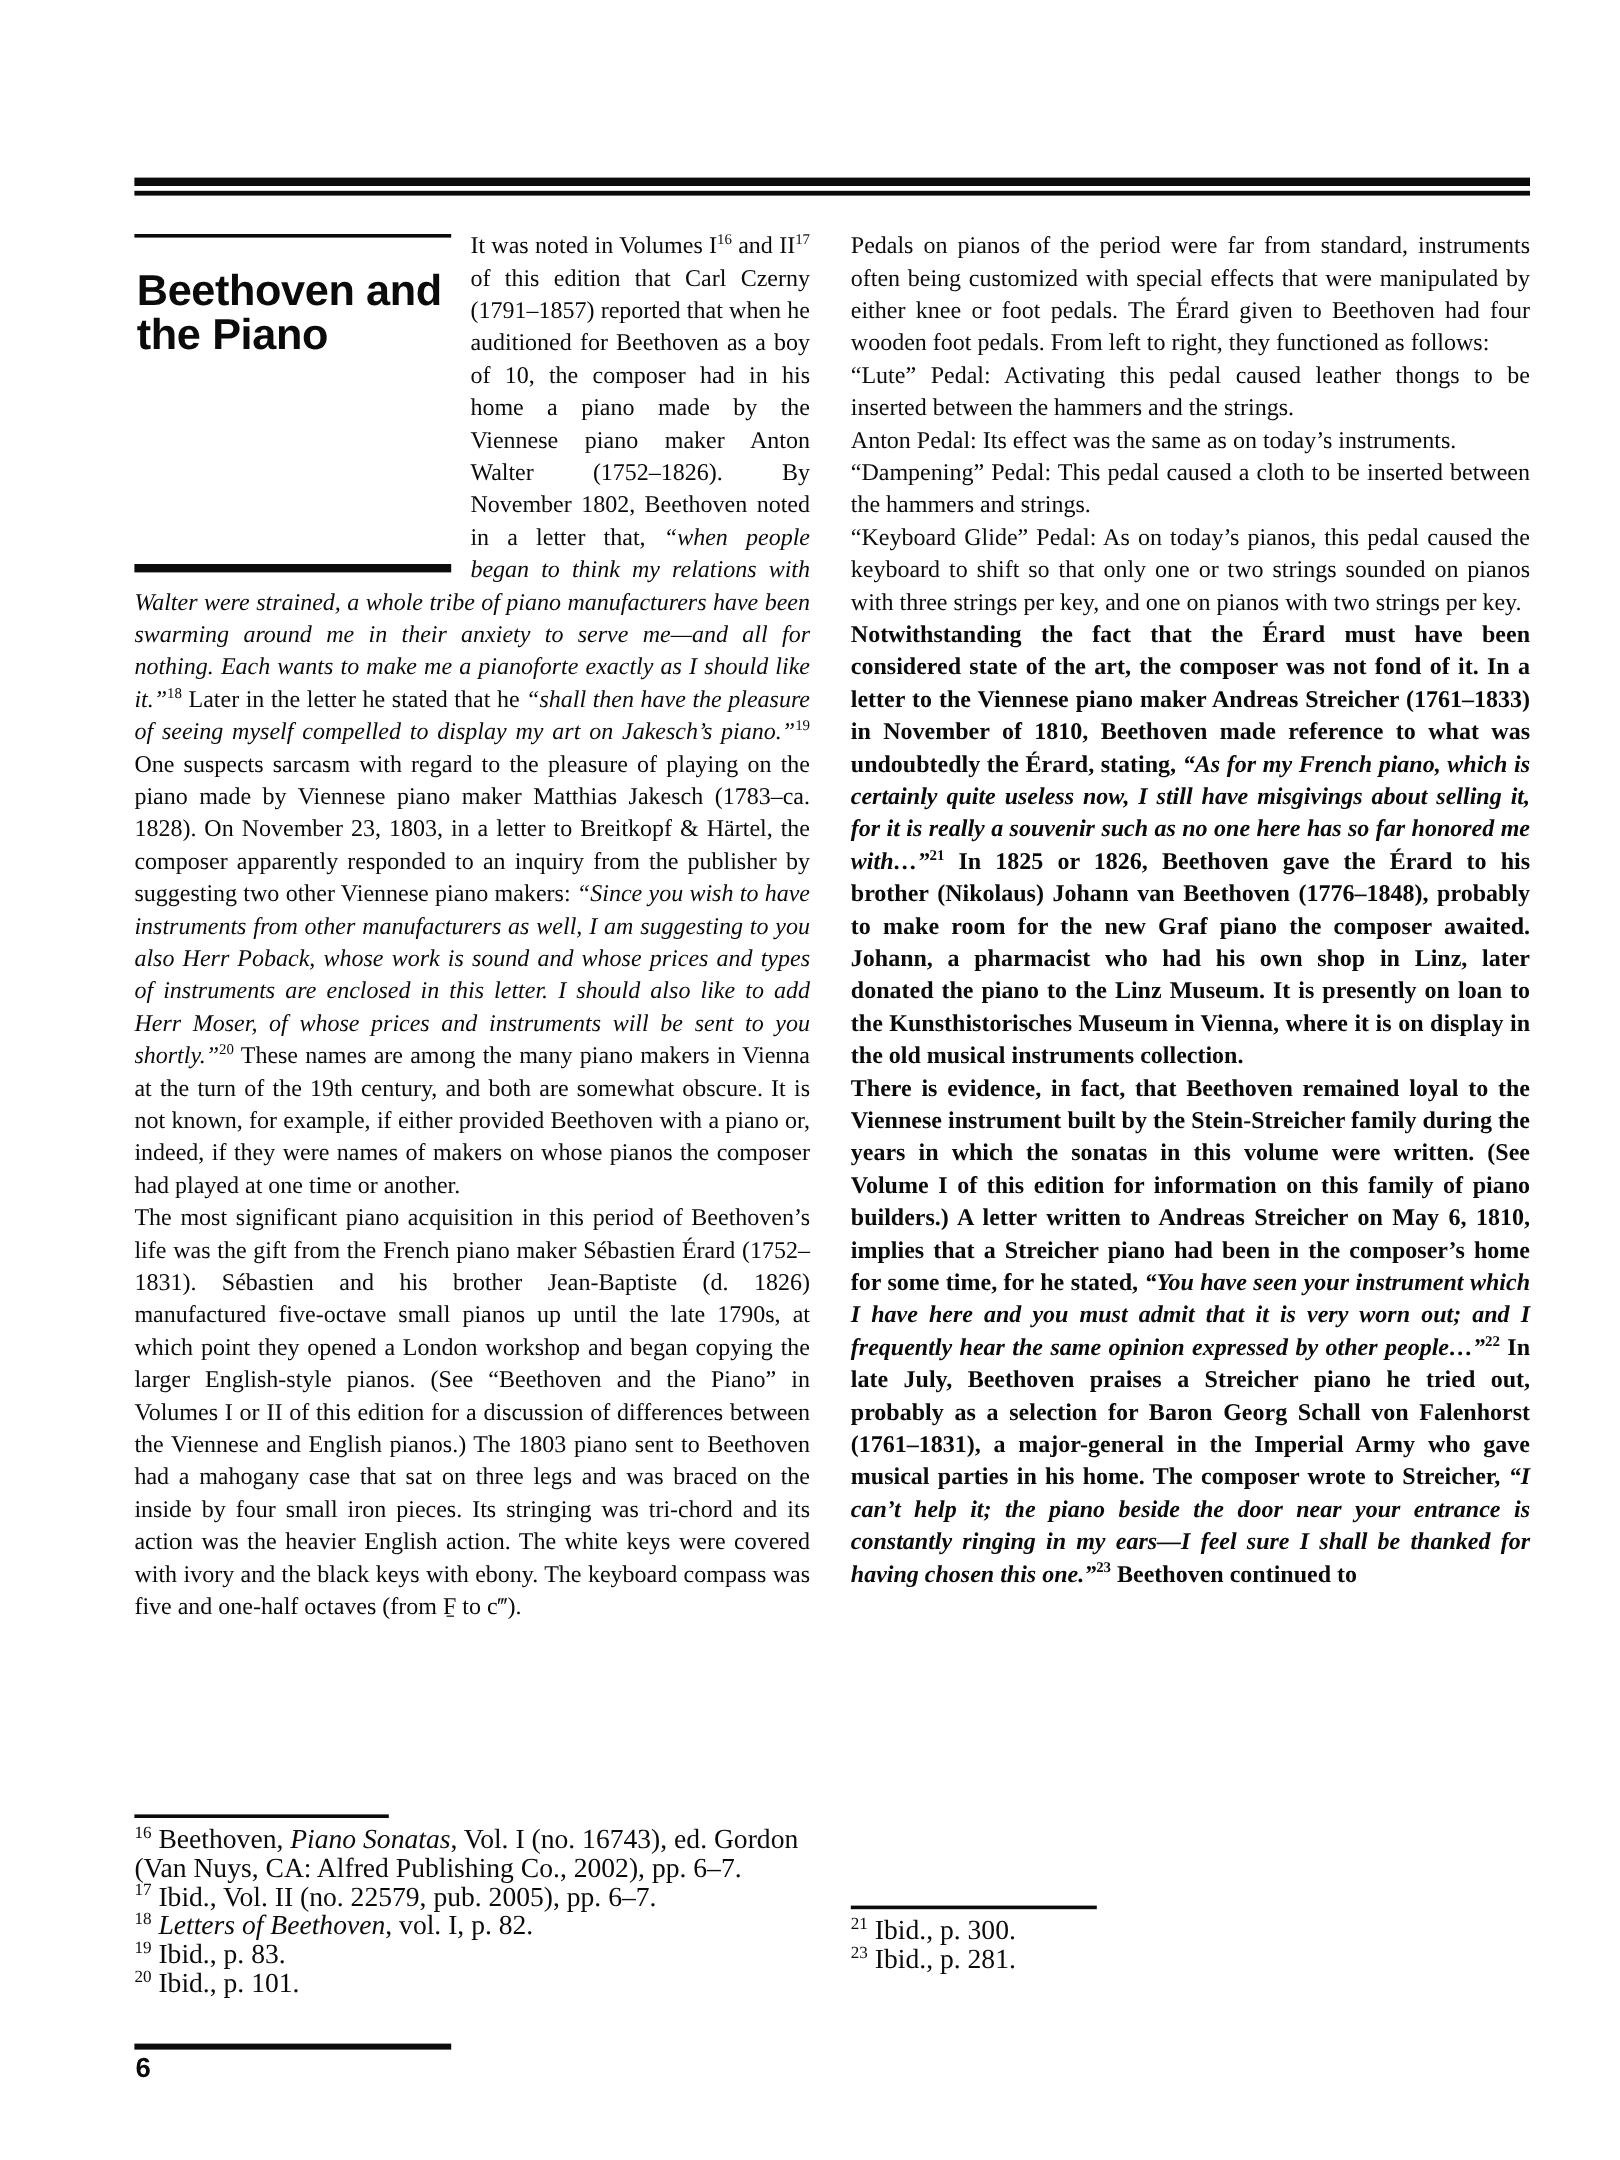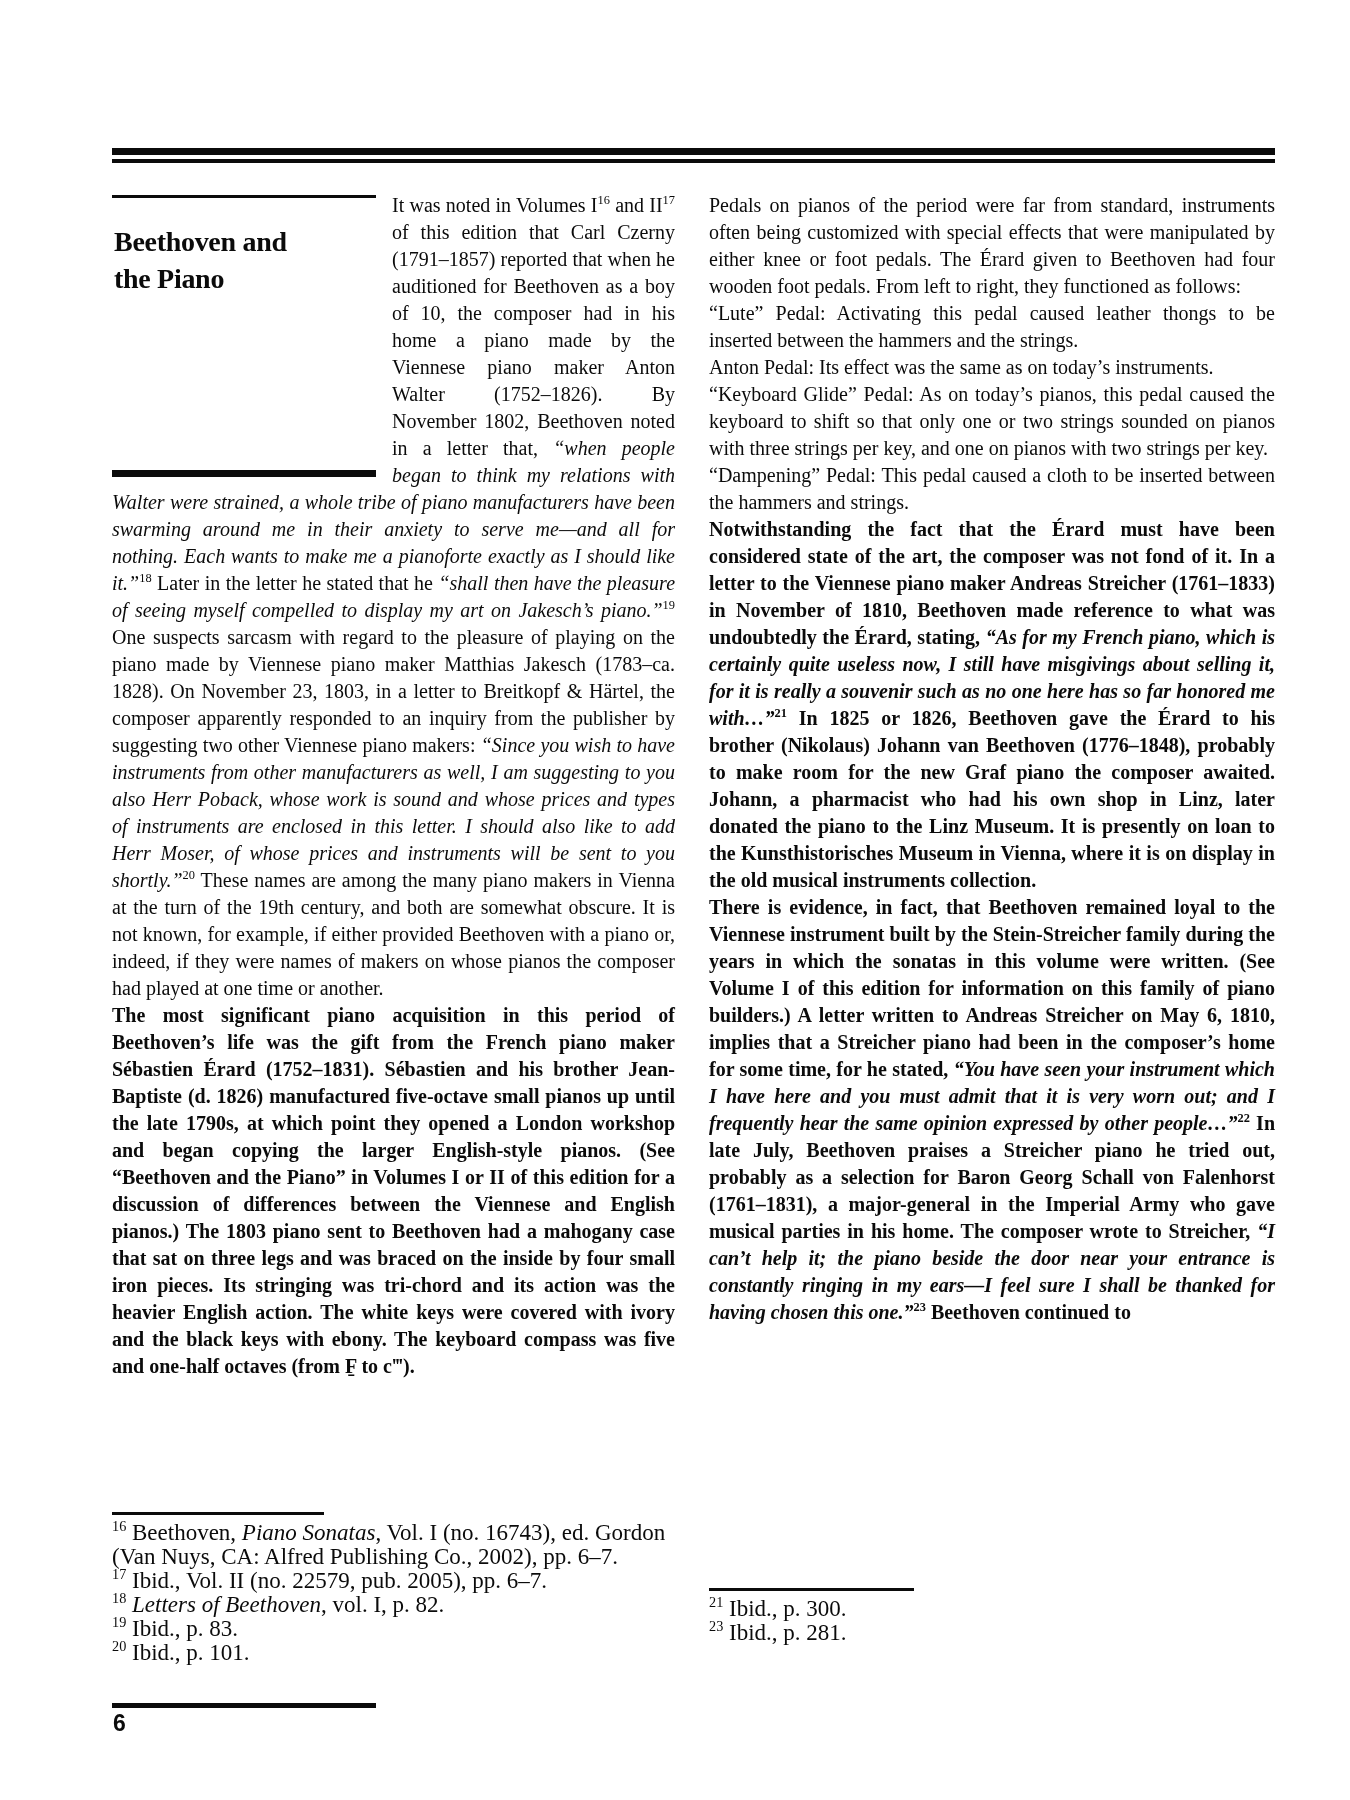--- a/index.html
+++ b/index.html
@@ -20,29 +20,29 @@
   .col-right{left:709px;width:566px;}
 
   .title-box{
     float:left;width:280px;height:282px;margin:3px 0 0 0;
     position:relative;
   }
   .title-rule-top{width:264px;height:3px;background:#0b0b0b;}
   .title-rule-bottom{position:absolute;left:0;bottom:0;width:264px;height:7px;background:#0b0b0b;}
   .page-title{
     margin:25px 0 0 2px;
-    font-family:Liberation Serif, serif;
+    font-family:Liberation Sans, sans-serif;
     font-weight:bold;
-    font-size:28px;line-height:37px;
+    font-size:36px;line-height:37px;
     letter-spacing:-0.3px;
     text-align:left;
   }
 
   p.body-para{margin:0;}
-  .para-gap{margin-top:19px;font-weight:bold;}
+  .para-gap{margin-top:19px;}
   .gap-large{margin-top:20px;font-weight:bold;}
   .pedal-item{margin-top:13px;}
   .pedal-label{font-weight:normal;}
 
   .i{font-style:italic;}
   sup.fnref{font-size:0.62em;line-height:0;vertical-align:super;letter-spacing:0;}
 
   .footnotes{position:absolute;font-size:23px;line-height:24px;text-align:left;}
   .footnotes-left{left:112px;top:1512px;width:563px;}
   .footnotes-right{left:709px;top:1588px;width:566px;}
@@ -73,22 +73,22 @@
     </div>
     <p class="body-para"><span>It was noted in Volumes I</span><sup class="fnref">16</sup><span> and II</span><sup class="fnref">17</sup><span> of this edition that Carl Czerny (1791–1857) reported that when he auditioned for Beethoven as a boy of 10, the composer had in his home a piano made by the Viennese piano maker Anton Walter (1752–1826).  By November 1802, Beethoven noted in a letter that, </span><span class="i">“when people began to think my relations with Walter were strained, a whole tribe of piano manufacturers have been swarming around me in their anxiety to serve me—and all for nothing.  Each wants to make me a pianoforte exactly as I should like it.”</span><sup class="fnref">18</sup><span>  Later in the letter he stated that he </span><span class="i">“shall then have the pleasure of seeing myself compelled to display my art on Jakesch’s piano.”</span><sup class="fnref">19</sup><span>  One suspects sarcasm with regard to the pleasure of playing on the piano made by Viennese piano maker Matthias Jakesch (1783–ca. 1828).  On November 23, 1803, in a letter to Breitkopf &amp; Härtel, the composer apparently responded to an inquiry from the publisher by suggesting two other Viennese piano makers: </span><span class="i">“Since you wish to have instruments from other manufacturers as well, I am suggesting to you also Herr Poback, whose work is sound and whose prices and types of instruments are enclosed in this letter.  I should also like to add Herr Moser, of whose prices and instruments will be sent to you shortly.”</span><sup class="fnref">20</sup><span>  These names are among the many piano makers in Vienna at the turn of the 19th century, and both are somewhat obscure.  It is not known, for example, if either provided Beethoven with a piano or, indeed, if they were names of makers on whose pianos the composer had played at one time or another.</span></p>
     <p class="body-para para-gap"><span>The most significant piano acquisition in this period of Beethoven’s life was the gift from the French piano maker Sébastien Érard (1752–1831).  Sébastien and his brother Jean-Baptiste (d. 1826) manufactured five-octave small pianos up until the late 1790s, at which point they opened a London workshop and began copying the larger English-style pianos.  (See “Beethoven and the Piano” in Volumes I or II of this edition for a discussion of differences between the Viennese and English pianos.)  The 1803 piano sent to Beethoven had a mahogany case that sat on three legs and was braced on the inside by four small iron pieces.  Its stringing was tri-chord and its action was the heavier English action.  The white keys were covered with ivory and the black keys with ebony.  The keyboard compass was five and one-half octaves (from F̱ to c‴).</span></p>
   </div>
 
   <div class="col col-right">
     <p class="body-para"><span>Pedals on pianos of the period were far from standard, instruments often being customized with special effects that were manipulated by either knee or foot pedals.  The Érard given to Beethoven had four wooden foot pedals.  From left to right, they functioned as follows:</span></p>
     <div>
         <p class="body-para pedal-item"><span class="pedal-label">“Lute” Pedal:</span><span>  Activating this pedal caused leather thongs to be inserted between the hammers and the strings.</span></p>
         <p class="body-para pedal-item"><span class="pedal-label">Anton Pedal:</span><span>  Its effect was the same as on today’s instruments.</span></p>
+        <p class="body-para pedal-item"><span class="pedal-label">“Dampening” Pedal:</span><span>  This pedal caused a cloth to be inserted between the hammers and strings.</span></p>
         <p class="body-para pedal-item"><span class="pedal-label">“Keyboard Glide” Pedal:</span><span>  As on today’s pianos, this pedal caused the keyboard to shift so that only one or two strings sounded on pianos with three strings per key, and one on pianos with two strings per key.</span></p>
-        <p class="body-para pedal-item"><span class="pedal-label">“Dampening” Pedal:</span><span>  This pedal caused a cloth to be inserted between the hammers and strings.</span></p>
       </div>
     <p class="body-para gap-large"><span>Notwithstanding the fact that the Érard must have been considered state of the art, the composer was not fond of it.  In a letter to the Viennese piano maker Andreas Streicher (1761–1833) in November of 1810, Beethoven made reference to what was undoubtedly the Érard, stating, </span><span class="i">“As for my French piano, which is certainly quite useless now, I still have misgivings about selling it, for it is really a souvenir such as no one here has so far honored me with…”</span><sup class="fnref">21</sup><span>  In 1825 or 1826, Beethoven gave the Érard to his brother (Nikolaus) Johann van Beethoven (1776–1848), probably to make room for the new Graf piano the composer awaited.  Johann, a pharmacist who had his own shop in Linz, later donated the piano to the Linz Museum.  It is presently on loan to the Kunsthistorisches Museum in Vienna, where it is on display in the old musical instruments collection.</span></p>
     <p class="body-para gap-large"><span>There is evidence, in fact, that Beethoven remained loyal to the Viennese instrument built by the Stein-Streicher family during the years in which the sonatas in this volume were written.  (See Volume I of this edition for information on this family of piano builders.)  A letter written to Andreas Streicher on May 6, 1810, implies that a Streicher piano had been in the composer’s home for some time, for he stated, </span><span class="i">“You have seen your instrument which I have here and you must admit that it is very worn out; and I frequently hear the same opinion expressed by other people…”</span><sup class="fnref">22</sup><span>  In late July, Beethoven praises a Streicher piano he tried out, probably as a selection for Baron Georg Schall von Falenhorst (1761–1831), a major-general in the Imperial Army who gave musical parties in his home.  The composer wrote to Streicher, </span><span class="i">“I can’t help it; the piano beside the door near your entrance is constantly ringing in my ears—I feel sure I shall be thanked for having chosen this one.”</span><sup class="fnref">23</sup><span>  Beethoven continued to</span></p>
   </div>
 
   <div class="footnotes footnotes-left">
     <div class="fn-rule"></div>
     <div>
         <div class="fn-item"><sup class="fnref">16</sup><span> Beethoven, </span><span class="i">Piano Sonatas</span><span>, Vol. I (no. 16743), ed. Gordon (Van Nuys, CA:  Alfred Publishing Co., 2002), pp. 6–7.</span></div>
         <div class="fn-item"><sup class="fnref">17</sup><span> Ibid., Vol. II (no. 22579, pub. 2005), pp. 6–7.</span></div>

